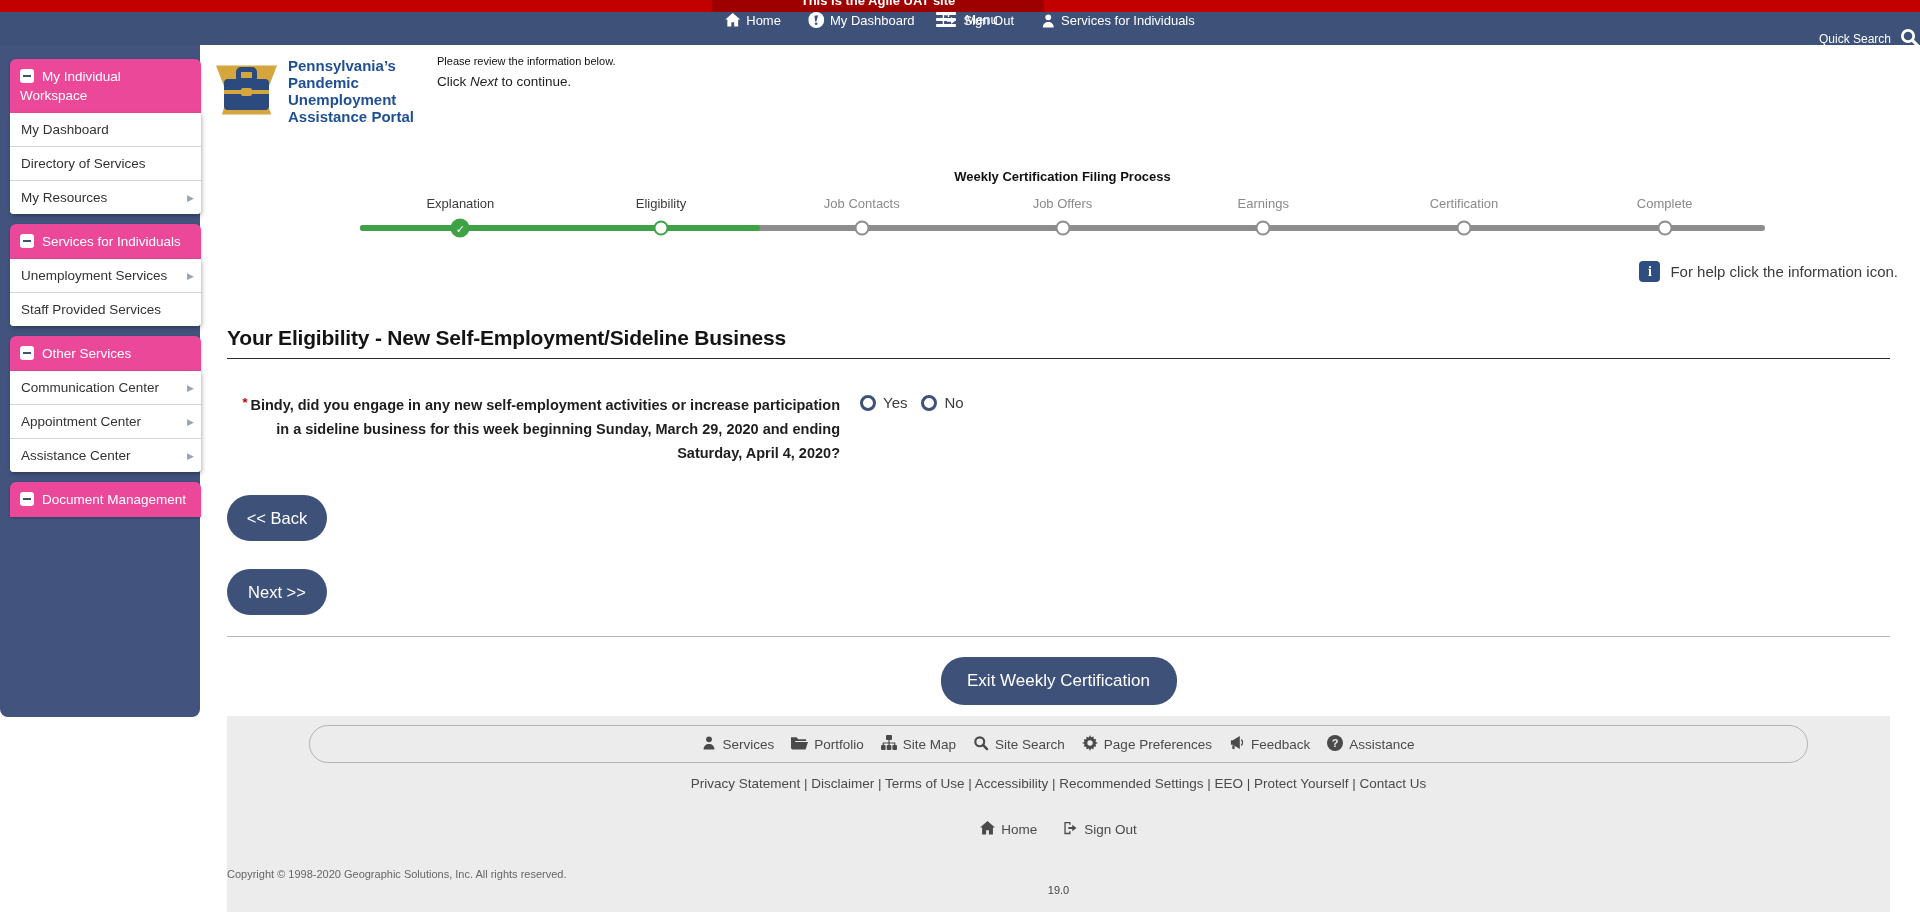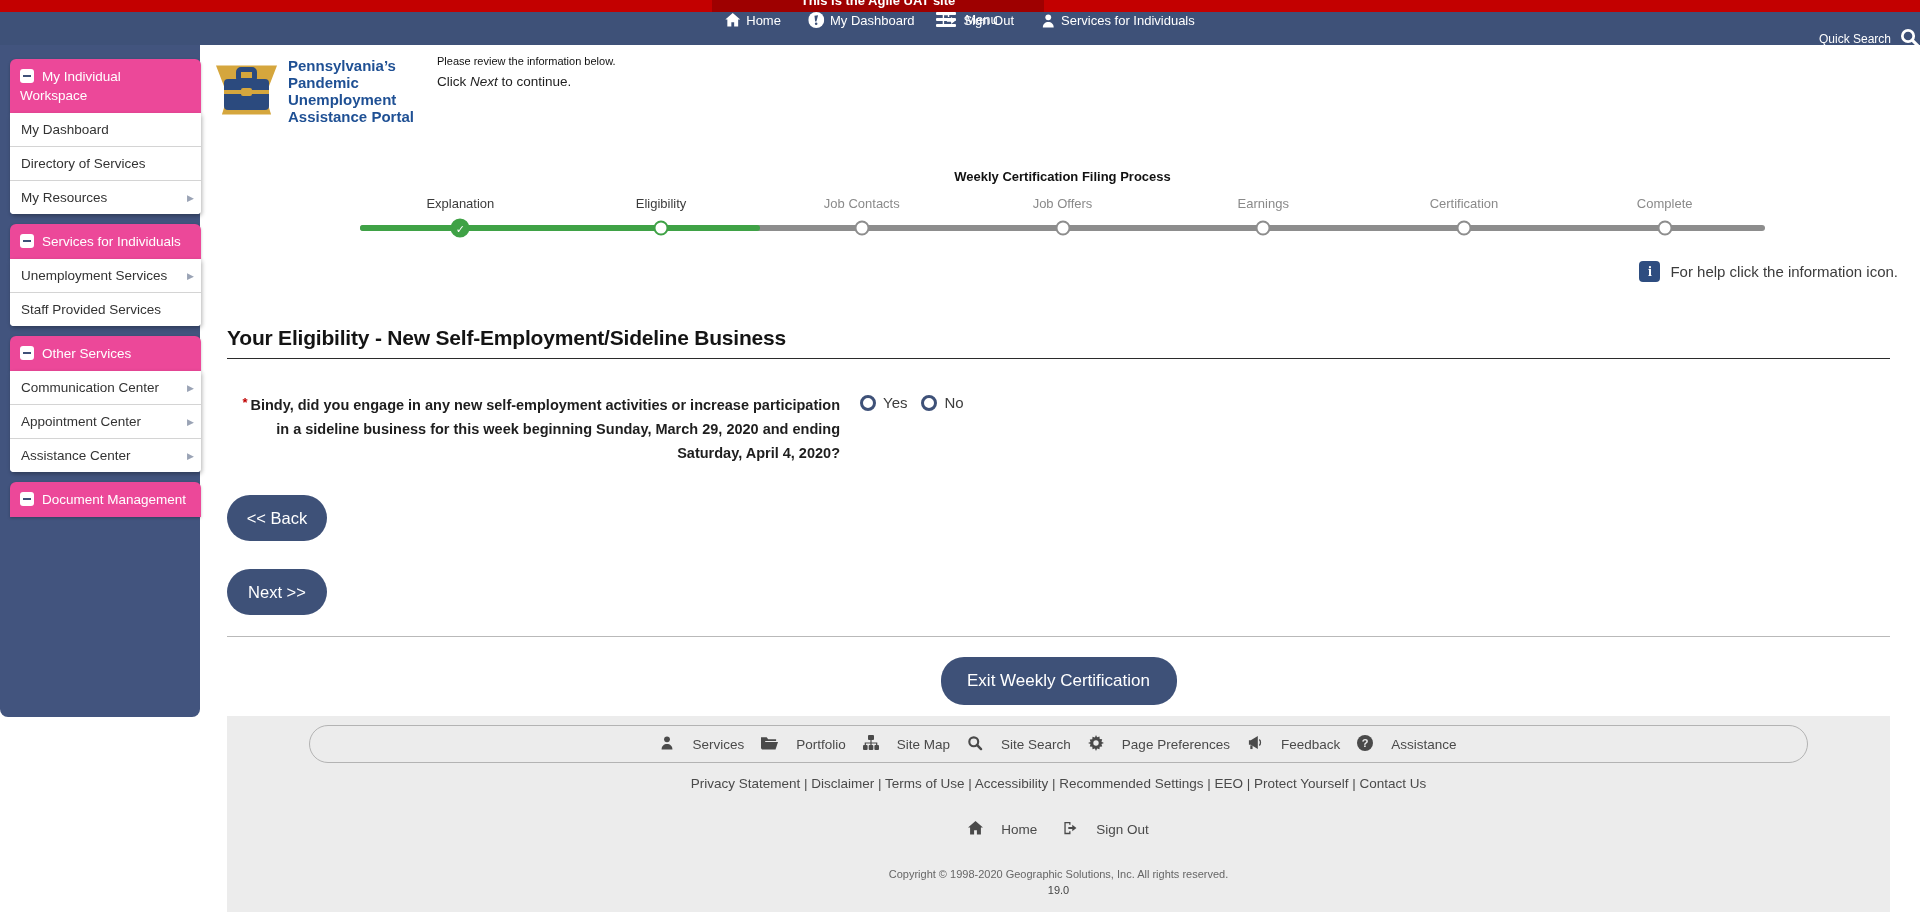--- a/index.html
+++ b/index.html
@@ -94,27 +94,27 @@
   .btn-row { margin-top:30px; display:flex; justify-content:center; gap:28px;flex-direction:column; }
   .btn-row .btn { width:100px; height:46px; }
   .divider { margin-top:21px; border-top:1px solid #b9b9b9; }
   .exit-row { margin-top:20px; display:flex; justify-content:center; }
   .exit-row .btn { width:236px; height:48px; font-size:17px; }
 
   
   .footer { margin:11px 30px 0 27px; background:#ececec; padding:9px 0 16px 0; }
   .f-toolbar { margin:0 82px; height:38px; border:1px solid #b3b3b3; border-radius:19px;
                display:flex; align-items:center; justify-content:center; gap:17px; color:#4a4a4a; }
-  .f-tool { display:flex; align-items:center; gap:18px; font-size:13.5px; cursor:pointer; white-space:nowrap; }
+  .f-tool { display:flex; align-items:center; gap:6px; font-size:13.5px; cursor:pointer; white-space:nowrap; }
   .f-links { margin-top:13px; text-align:center; font-size:13.5px; color:#4a4a4a; }
   .f-link { cursor:pointer; }
   .f-link:not(:last-child)::after { content:" | "; cursor:default; }
   .f-nav { margin-top:30px; display:flex; justify-content:center; gap:26px; color:#4a4a4a; }
   .f-nav .f-tool { font-size:13.5px; }
-  .f-copy { margin-top:30px; text-align:center; font-size:11px; color:#666; }
+  .f-copy { margin-top:30px; font-size:11px; color:#666; }
   .f-ver { margin-top:4px; text-align:center; font-size:11px; color:#444; }
 </style>
 </head>
 <body>
 
 <div class="page">
 
   <div class="banner">
     <div class="banner-box">This is the Agile UAT site</div>
   </div>

